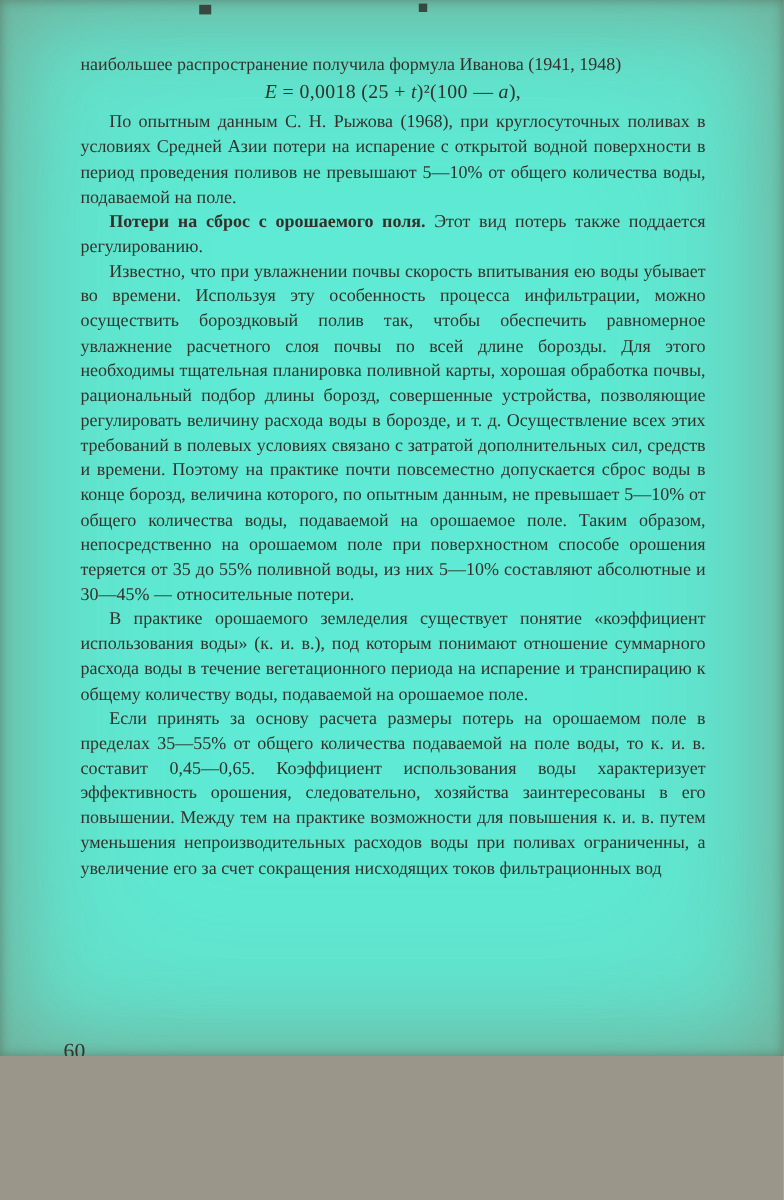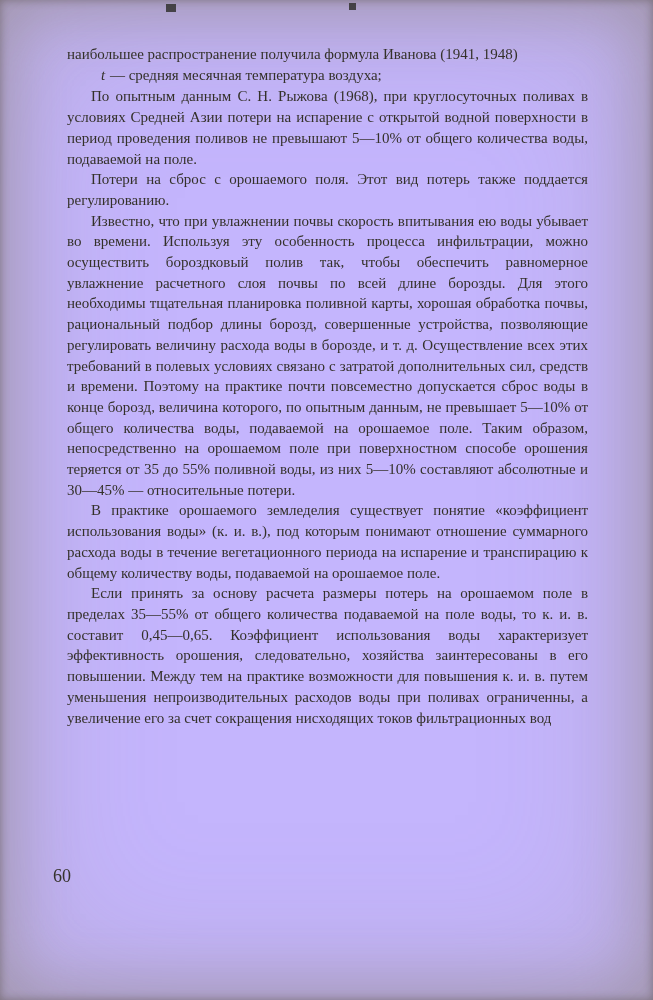--- a/index.html
+++ b/index.html
@@ -3,23 +3,23 @@
 <meta charset="utf-8">
 <style>
   html, body {
     margin: 0;
     padding: 0;
     background: #9a968a;
   }
   .scan {
     position: relative;
     width: 653px;
-    height: 1000px;
+    height: 880px;
     margin: 0;
-    background: #c4b5fd;
+    background: #5eead4;
     box-shadow:
       inset 0 0 10px rgba(70,65,50,0.45),
       inset 0 0 60px 14px rgba(120,112,92,0.35),
       inset 0 0 140px 30px rgba(150,142,120,0.25);
     overflow: hidden;
     color: #34312a;
     font-family: "Liberation Serif", serif;
   }
   .artifact {
     position: absolute;
@@ -33,21 +33,21 @@
     left: 67px;
     top: 44px;
     width: 521px;
     font-size: 15px;
     line-height: 20.7px;
     text-align: justify;
   }
   p { margin: 0; }
   .para { text-indent: 24px; }
   .noindent { text-indent: 0; }
-  .lead-bold { font-weight: normal; }
+  .lead-bold { font-weight: bold; }
   .formula {
     text-align: center;
     text-indent: 0;
     font-size: 16.5px;
     margin: 2px 0 5px 0;
     letter-spacing: 0.3px;
   }
   .formula i { font-family: "Liberation Serif", serif; }
   .defs { margin: 0 0 1px 0; }
   .def-line { text-align: left; }
@@ -71,23 +71,23 @@
   <div class="artifact a1"></div>
   <div class="artifact a2"></div>
 
   <div class="content">
 
     <p class="noindent">
       <span>наибольшее распространение получила формула Иванова</span>
       <span>(1941, 1948)</span>
     </p>
 
+    <p class="formula"><i>E</i><span> = 0,0018 (25 + </span><i>t</i><span>)²(100 — </span><i>a</i><span>),</span></p>
 
     <div class="defs">
-      <div class="def-line cont"><i>t</i> <span>— средняя месячная температура воздуха;</span></div>
     </div>
 
     <p class="para"><span>По опытным данным С. Н. Рыжова (1968), при круглосуточных поливах в условиях Средней Азии потери на испарение с открытой водной поверхности в период проведения поливов не превышают 5—10% от общего количества воды, подаваемой на поле.</span></p>
 
     <p class="para"><span class="lead-bold">Потери на сброс с орошаемого поля.</span> <span>Этот вид потерь также поддается регулированию.</span></p>
 
     <p class="para"><span>Известно, что при увлажнении почвы скорость впитывания ею воды убывает во времени. Используя эту особенность процесса инфильтрации, можно осуществить бороздковый полив так, чтобы обеспечить равномерное увлажнение расчетного слоя почвы по всей длине борозды. Для этого необходимы тщательная планировка поливной карты, хорошая обработка почвы, рациональный подбор длины борозд, совершенные устройства, позволяющие регулировать величину расхода воды в борозде, и т. д. Осуществление всех этих требований в полевых условиях связано с затратой дополнительных сил, средств и времени. Поэтому на практике почти повсеместно допускается сброс воды в конце борозд, величина которого, по опытным данным, не превышает 5—10% от общего количества воды, подаваемой на орошаемое поле. Таким образом, непосредственно на орошаемом поле при поверхностном способе орошения теряется от 35 до 55% поливной воды, из них 5—10% составляют абсолютные и 30—45% — относительные потери.</span></p>
 
     <p class="para"><span>В практике орошаемого земледелия существует понятие «коэффициент использования воды» (к. и. в.), под которым понимают отношение суммарного расхода воды в течение вегетационного периода на испарение и транспирацию к общему количеству воды, подаваемой на орошаемое поле.</span></p>
 

